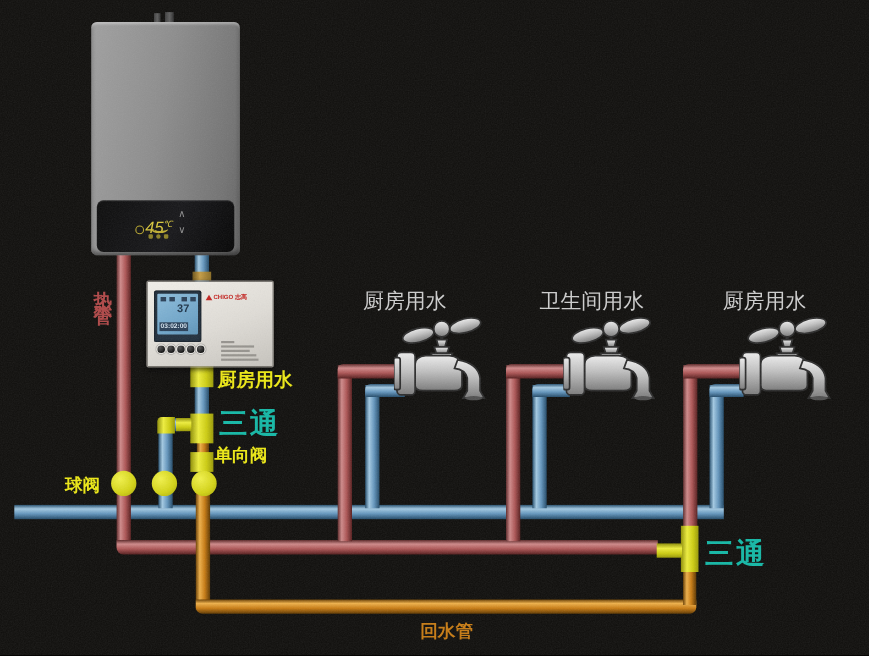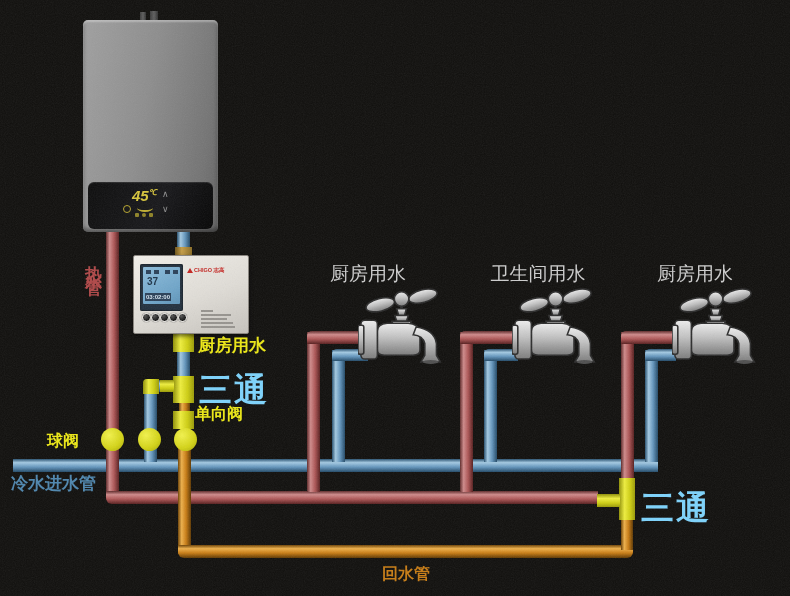--- a/index.html
+++ b/index.html
@@ -15,51 +15,51 @@
   .ph-blue{background:linear-gradient(180deg,#27506f 0%,#a3c9e2 28%,#6496bd 62%,#234a68 100%);}
   .pv-blue{background:linear-gradient(90deg,#27506f 0%,#a3c9e2 28%,#6496bd 62%,#234a68 100%);}
   .ph-orange{background:linear-gradient(180deg,#6e4204 0%,#eeb04a 28%,#c87c14 62%,#5e3802 100%);}
   .pv-orange{background:linear-gradient(90deg,#6e4204 0%,#eeb04a 28%,#c87c14 62%,#5e3802 100%);}
   .fitting{position:absolute;background:linear-gradient(90deg,#8f8f06,#eeee3e 35%,#cdcd12 70%,#9a9a08);}
   .fitting-h{position:absolute;background:linear-gradient(180deg,#8f8f06,#eeee3e 35%,#cdcd12 70%,#9a9a08);}
   .valve{position:absolute;width:23px;height:23px;border-radius:50%;
     background:radial-gradient(circle at 35% 32%,#f2f24c,#d3d316 60%,#a3a306 100%);}
   .lbl{position:absolute;white-space:nowrap;}
   .lbl-yellow{color:#ece815;font-size:16px;font-weight:bold;}
-  .lbl-yellow-big{color:#7dd3fc;font-size:33px;font-weight:bold;letter-spacing:2px;}
+  .lbl-yellow-big{color:#14b8a6;font-size:26px;font-weight:bold;letter-spacing:2px;}
   .lbl-blue{color:#4e86ae;font-size:17px;font-weight:bold;}
   .lbl-orange{color:#c87c14;font-size:16px;font-weight:bold;}
   .lbl-red-v{color:#b04848;font-size:17px;font-weight:bold;writing-mode:vertical-rl;letter-spacing:7px;}
   .lbl-faucet{color:#cdcdcd;font-size:19px;text-align:center;}
 
   
   #heater{left:83px;top:20px;width:135px;height:212px;border-radius:5px;
     background:linear-gradient(100deg,#a0a0a0 0%,#8d8d8d 45%,#737373 85%,#636363 100%);
     box-shadow:inset 0 2px 2px rgba(255,255,255,.35), inset 0 -3px 4px rgba(0,0,0,.45);}
   .flue{position:absolute;background:linear-gradient(90deg,#3c3c3c,#5f5f5f,#303030);}
   #heater-panel{position:absolute;left:5px;top:162px;width:125px;height:47px;border-radius:6px;
     background:linear-gradient(115deg,#0c0c0c 0%,#17171a 55%,#050505 100%);
     box-shadow:inset 0 1px 1px rgba(255,255,255,.12);}
-  #heater-temp{position:absolute;left:44px;top:4px;color:#d8c63c;font-size:15px;font-weight:bold;font-style:italic;text-align:right;}
+  #heater-temp{position:absolute;left:44px;top:15px;color:#d8c63c;font-size:15px;font-weight:normal;font-style:italic;text-align:right;}
   #heater-temp .unit{font-size:8px;vertical-align:super;}
   .panel-power{position:absolute;left:35px;top:23px;width:6px;height:6px;border:1px solid #b8a62e;border-radius:50%;}
   .panel-logo{position:absolute;left:49px;top:22px;width:16px;height:6px;border-bottom:2px solid #c0ae32;border-radius:50%;}
   .panel-dot{position:absolute;top:31px;width:4px;height:4px;background:#8e8226;border-radius:1px;}
   .panel-chevron{position:absolute;left:74px;color:#8f8f8f;font-size:9px;line-height:9px;}
 
   
   #controller{left:133px;top:255px;width:114px;height:77px;border-radius:2px;
     background:linear-gradient(160deg,#f2efe9 0%,#dfdcd6 55%,#c6c3bd 100%);
     border:1px solid #88847e;box-shadow:0 2px 4px rgba(0,0,0,.6);}
   #ctrl-screen-frame{position:absolute;left:6px;top:8px;width:43px;height:47px;background:#22303e;border-radius:2px;
     box-shadow:inset 0 0 2px #000;}
   #ctrl-lcd{position:absolute;left:3px;top:3px;width:37px;height:37px;border-radius:1px;
     background:linear-gradient(150deg,#8cbcdb,#6ea4c8 70%,#5f94b8);}
   .lcd-mark{position:absolute;top:3px;width:5px;height:4px;background:#2a4058;}
-  #lcd-temp{position:absolute;left:4px;top:9px;color:#1d3348;font-size:10px;font-weight:bold;}
+  #lcd-temp{position:absolute;left:18px;top:9px;color:#1d3348;font-size:10px;font-weight:bold;}
   #lcd-time{position:absolute;left:2px;top:26px;color:#d7e6f2;font-size:6px;font-weight:bold;
     background:#2a4058;padding:1px 1px;letter-spacing:0px;}
   .ctrl-btn{position:absolute;top:57px;width:7px;height:7px;border-radius:50%;
     background:radial-gradient(circle at 35% 30%,#555,#111 70%);border:1px solid #e8e6e2;box-shadow:0 0 1px #000;}
   #ctrl-brand{position:absolute;left:53px;top:11px;color:#c42420;font-size:5.5px;font-weight:bold;white-space:nowrap;}
   .flame{display:inline-block;width:0;height:0;border-left:3px solid transparent;border-right:3px solid transparent;
     border-bottom:5px solid #c42420;vertical-align:middle;margin-right:1px;}
   .fineprint{position:absolute;left:67px;height:2px;background:#96938e;}
   .brass{position:absolute;background:linear-gradient(90deg,#6e5418,#c59d46 40%,#8a6c24);}
 
@@ -183,22 +183,21 @@
       <use href="#faucet"></use>
     </svg>
   <svg class="faucet-svg" style="left:672px;top:286px;">
       <use href="#faucet"></use>
     </svg>
 
   <div class="lbl lbl-red-v" style="left:82px;top:252px;">热水管</div>
   <div class="lbl lbl-yellow" style="left:198px;top:334px;font-size:17px;">厨房用水</div>
   <div class="lbl lbl-yellow-big" style="left:199px;top:368px;">三通</div>
   <div class="lbl lbl-yellow" style="left:195px;top:404px;">单向阀</div>
-  <div class="lbl lbl-yellow" style="left:47px;top:431px;">球阀</div>
-  <div class="lbl lbl-blue" style="left:11px;top:472px;">冷水进水管</div>
+  <div class="lbl lbl-yellow" style="left:59px;top:431px;">球阀</div>
   <div class="lbl lbl-orange" style="left:382px;top:564px;">回水管</div>
   <div class="lbl lbl-yellow-big" style="left:641px;top:486px;">三通</div>
 
   <div class="lbl lbl-faucet" style="left:488px;top:261px;width:100px;">卫生间用水</div>
   <div class="lbl lbl-faucet" style="left:318px;top:261px;width:100px;">厨房用水</div>
   <div class="lbl lbl-faucet" style="left:645px;top:261px;width:100px;">厨房用水</div>
 
   <svg id="grain" width="790" height="596">
     <filter id="noiseF">
       <feTurbulence type="fractalNoise" baseFrequency="0.9" numOctaves="2" stitchTiles="stitch"></feTurbulence>

